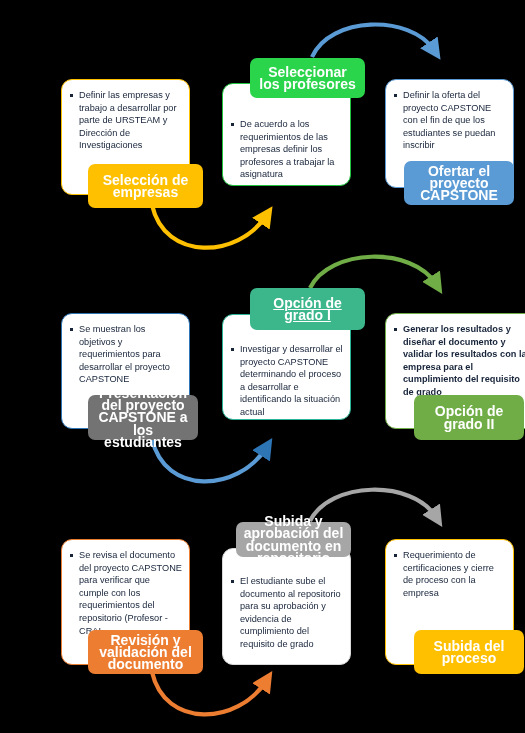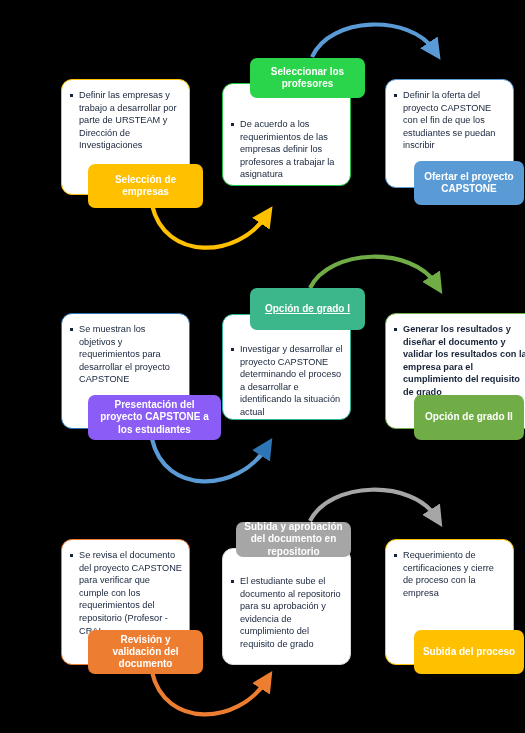--- a/index.html
+++ b/index.html
@@ -68,44 +68,44 @@
     top: 5px;
     width: 2.6px;
     height: 2.6px;
     background: #17243a;
   }
 
   .badge {
     position: absolute;
     border-radius: 7px;
     color: #ffffff;
-    font-size: 10px;
+    font-size: 14px;
     line-height: 12.2px;
     font-weight: bold;
     display: flex;
     align-items: center;
     justify-content: center;
     text-align: center;
     padding: 4px 7px;
     box-sizing: border-box;
   }
 
   
   #card-1  { left: 61px;  top: 79px;  width: 129px; height: 116px; border-color: #FFC000; }
   #badge-1 { left: 88px;  top: 164px; width: 115px; height: 44px; background: #FFC000; }
 
   #card-2  { left: 222px; top: 83px;  width: 129px; height: 103px; border-color: #21C340; }
   #badge-2 { left: 250px; top: 58px;  width: 115px; height: 40px;  background: #2BD54B; }
 
   #card-3  { left: 385px; top: 79px;  width: 129px; height: 109px; border-color: #5B9BD5; }
-  #badge-3 { left: 414px; top: 161px; width: 110px; height: 44px;  background: #5B9BD5; }
+  #badge-3 { left: 404px; top: 161px; width: 110px; height: 44px;  background: #5B9BD5; }
 
   
   #card-4  { left: 61px;  top: 313px; width: 129px; height: 116px; border-color: #2E75B6; }
-  #badge-4 { left: 88px;  top: 395px; width: 133px; height: 45px;  background: #8b5cf6; }
+  #badge-4 { left: 88px;  top: 395px; width: 110px; height: 45px;  background: #737373; }
 
   #card-5  { left: 222px; top: 314px; width: 129px; height: 106px; border-color: #2BB596; }
   #badge-5 { left: 250px; top: 288px; width: 115px; height: 42px;  background: #3CB68B; text-decoration: underline; }
 
   #card-6  { left: 385px; top: 313px; width: 153px; height: 116px; border-color: #70AD47; font-weight: bold; }
   #badge-6 { left: 414px; top: 395px; width: 110px; height: 45px;  background: #70AD47; }
 
   
   #card-7  { left: 61px;  top: 539px; width: 129px; height: 126px; border-color: #ED7D31; }
   #badge-7 { left: 88px;  top: 630px; width: 115px; height: 44px;  background: #ED7D31; }

